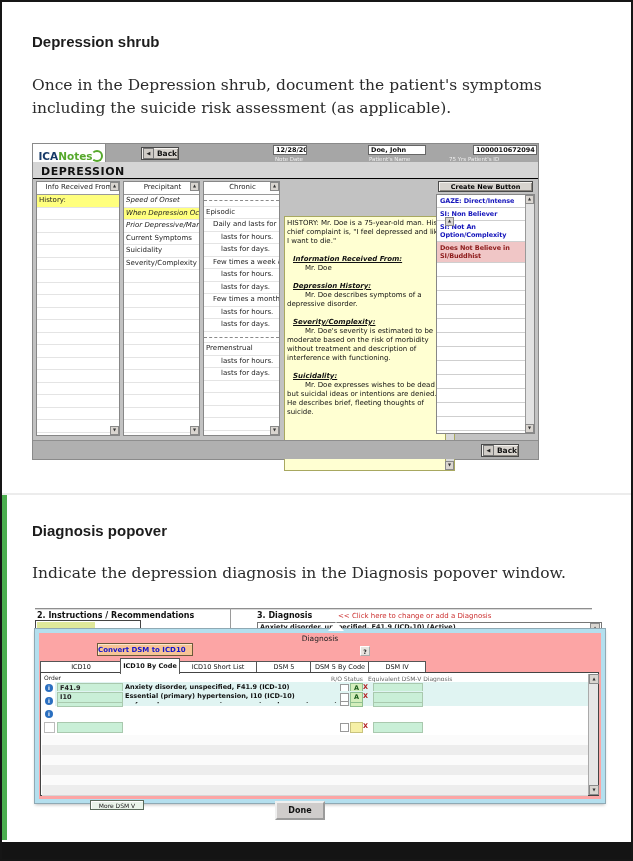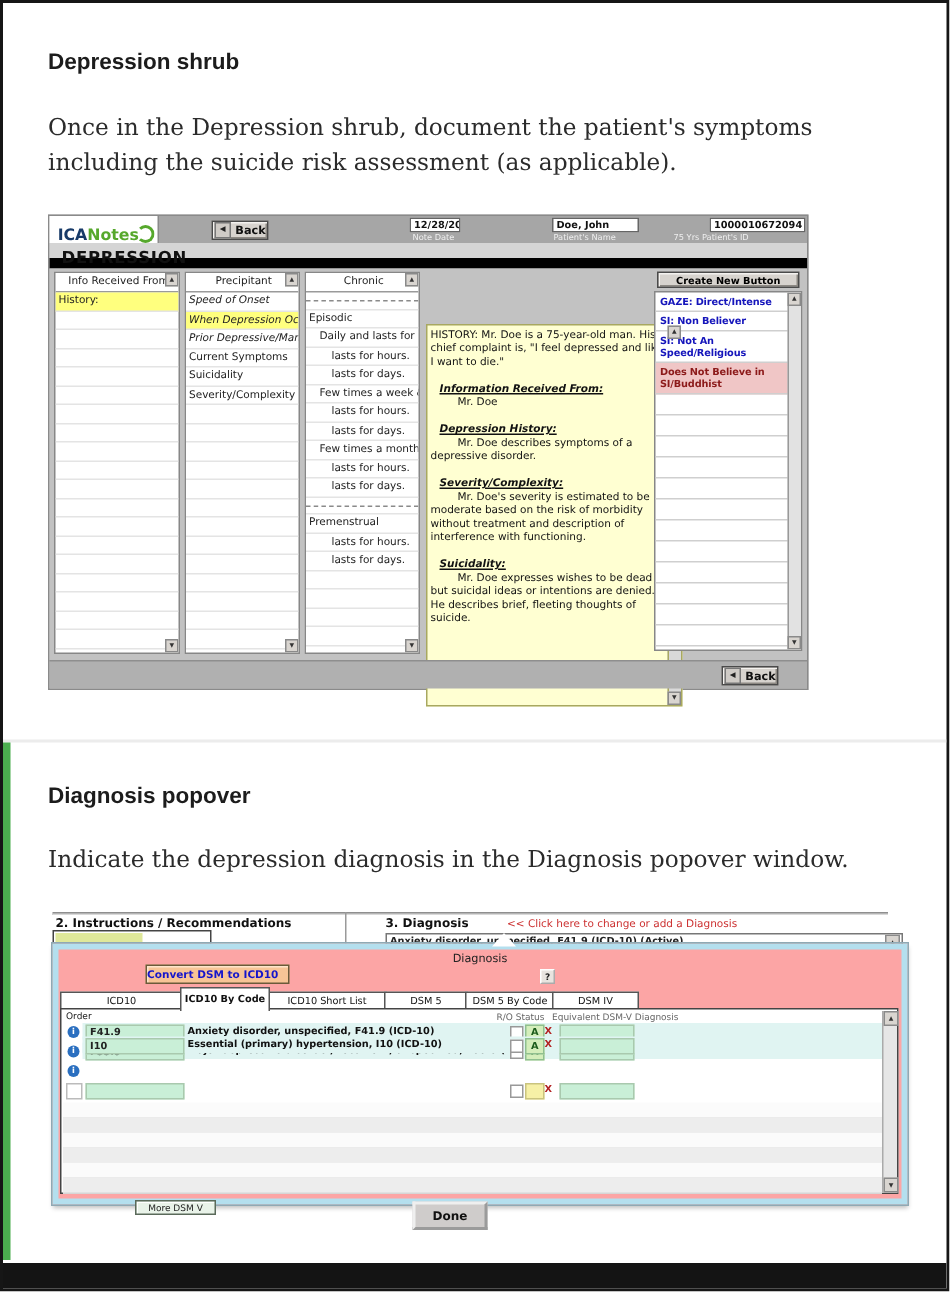--- a/index.html
+++ b/index.html
@@ -13,21 +13,21 @@
   .logo-box{left:0;top:0;width:73px;height:18px;background:#fff;border-right:1px solid #8a8a8a;padding:1px 0 0 3px;text-align:center;}
   .logo-ica{font:bold 10.5px "DejaVu Sans",sans-serif;color:#173a68;}
   .logo-notes{font:bold 10.5px "DejaVu Sans",sans-serif;color:#56a income82c;color:#56a82c;}
   .logo-swoosh{display:inline-block;width:8px;height:8px;border:2px solid #56a82c;border-left-color:transparent;border-radius:50%;vertical-align:middle;margin-left:-2px;}
   .logo-tag{font:4.5px "DejaVu Sans",sans-serif;color:#3355aa;letter-spacing:.2px;}
   .btn-gray{background:#d7d3ce;border:1px solid #4a4a4a;box-shadow:inset 1px 1px 0 #f4f2ef, inset -1px -1px 0 #8c8882;display:flex;align-items:center;justify-content:center;gap:3px;cursor:pointer;}
   .btn-gray .ic{width:9px;height:9px;background:#cfcbc6;border:1px solid #777;font-size:5px;line-height:8px;text-align:center;color:#222;}
   .btn-gray .lb{font:bold 7.5px "DejaVu Sans",sans-serif;color:#111;}
   .hfield-val{background:#fff;border:1px solid #666;font:bold 6.5px "DejaVu Sans",sans-serif;color:#111;display:flex;align-items:center;padding-left:2px;white-space:nowrap;overflow:hidden;}
   .hfield-cap{font:5.5px "DejaVu Sans",sans-serif;color:#efefef;white-space:nowrap;}
-  .s1-depbar{left:0;top:18px;width:505px;height:17px;background:#d5d5d5;border-bottom:7px solid #000000;text-decoration:underline;}
+  .s1-depbar{left:0;top:18px;width:505px;height:17px;background:#d5d5d5;border-bottom:1px solid #000000;text-decoration:underline;}
   .s1-depbar span{font:bold 11px "DejaVu Sans",sans-serif;color:#111;letter-spacing:.5px;position:absolute;left:8px;top:3px;}
   .s1-body{left:0;top:35px;width:505px;height:261px;background:#c2c2c2;}
   .s1-footer{left:0;top:296px;width:505px;height:19px;background:#b0b0b0;border-top:1px solid #8e8e8e;}
   .list-col{background:#fff;border:1px solid #878787;overflow:hidden;}
   .list-head{height:11px;border-bottom:1px solid #9a9a9a;font:7px "DejaVu Sans",sans-serif;color:#222;padding:1px 0 0 2px;white-space:nowrap;text-align:center;}
   .list-row{height:10.5px;border-bottom:1px solid #e4e4e4;font:7px "DejaVu Sans",sans-serif;color:#222;padding:1px 0 0 2px;white-space:nowrap;overflow:hidden;}
   .list-row.hl{background:#ffff7e;}
   .list-row.it{font-style:italic;}
   .list-row.ind1{padding-left:9px;}
   .list-row.ind2{padding-left:17px;}
@@ -214,21 +214,21 @@
       <div class="abs btn-gray rp-btn" style="left:405px;top:2px;width:95px;height:11px;">
         <span>Create New Button</span>
       </div>
       <div id="rp-list" class="abs rp-list" style="left:403px;top:15px;width:99px;height:240px;">
         <div class="rp-scroll">
           <div class="sc-arrow" style="right:0;top:0;">▲</div>
           <div class="sc-arrow" style="right:0;bottom:0;">▼</div>
         </div>
       <div class="rp-row blue">GAZE: Direct/Intense</div>
           <div class="rp-row blue">SI: Non Believer</div>
-          <div class="rp-row blue">SI: Not An Speed/Religious</div>
+          <div class="rp-row blue">SI: Not An Option/Complexity</div>
           <div class="rp-row pink">Does Not Believe in SI/Buddhist</div>
           <div class="rp-row empty"></div>
           <div class="rp-row empty"></div>
           <div class="rp-row empty"></div>
           <div class="rp-row empty"></div>
           <div class="rp-row empty"></div>
           <div class="rp-row empty"></div>
           <div class="rp-row empty"></div>
           <div class="rp-row empty"></div>
           <div class="rp-row empty"></div>

